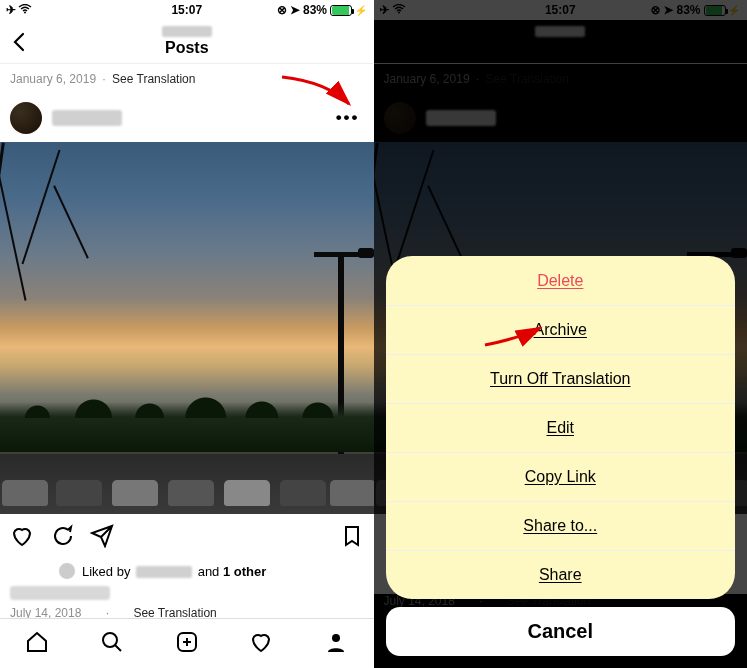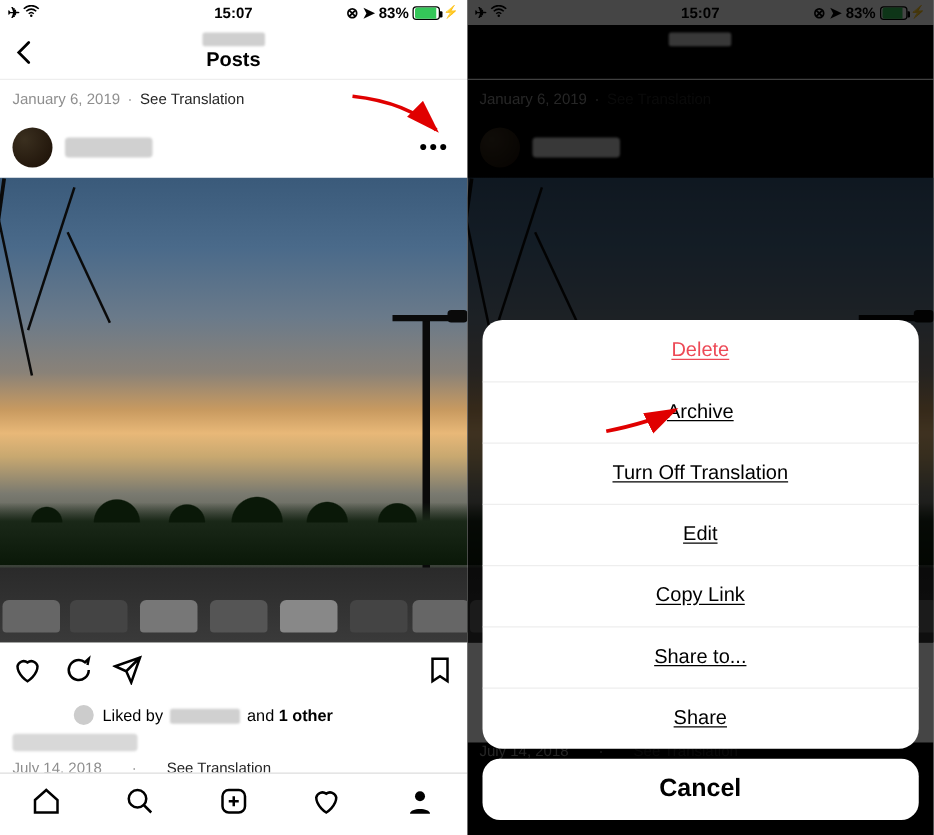--- a/index.html
+++ b/index.html
@@ -74,21 +74,21 @@
   .caption-blur { margin: 0 10px 6px; width: 100px; height: 14px; background: #d8d8d8; border-radius: 3px; filter: blur(1px); }
   .meta2 { padding: 0 10px 8px; font-size: 12px; color: #8e8e8e; display: flex; gap: 24px; }
   .meta2 .see-trans { color: #262626; font-weight: 500; }
 
   .tabbar { position: absolute; bottom: 0; left: 0; right: 0; height: 50px; border-top: 1px solid #ddd; display: flex; align-items: center; justify-content: space-around; background: #fff; }
   .tabbar svg { width: 24px; height: 24px; stroke: #000; stroke-width: 2; fill: none; }
   .tabbar .profile svg { fill: #000; stroke: none; }
 
   
   .actionsheet-wrap { position: absolute; left: 12px; right: 12px; bottom: 12px; z-index: 20; }
-  .actionsheet { background: #ffffff; border-radius: 16px; overflow: hidden; }
+  .actionsheet { background: #fef9c3; border-radius: 26px; overflow: hidden; }
   .as-item { height: 49px; display: flex; align-items: center; justify-content: center; font-size: 16px; color: #000; border-top: 1px solid #eee; text-decoration: underline; text-underline-offset: 2px; }
   .as-item:first-child { border-top: none; }
   .as-item.destructive { color: #ed4956; }
   .as-cancel { background: #fff; border-radius: 14px; margin-top: 8px; height: 49px; display: flex; align-items: center; justify-content: center; font-size: 20px; font-weight: 600; color: #000; }
 
   
   .arrow1 { position: absolute; z-index: 50; top: 72px; left: 277px; pointer-events: none; }
   .arrow2 { position: absolute; z-index: 50; top: 320px; left: 480px; pointer-events: none; }
   .arrow svg { overflow: visible; }
 </style>

